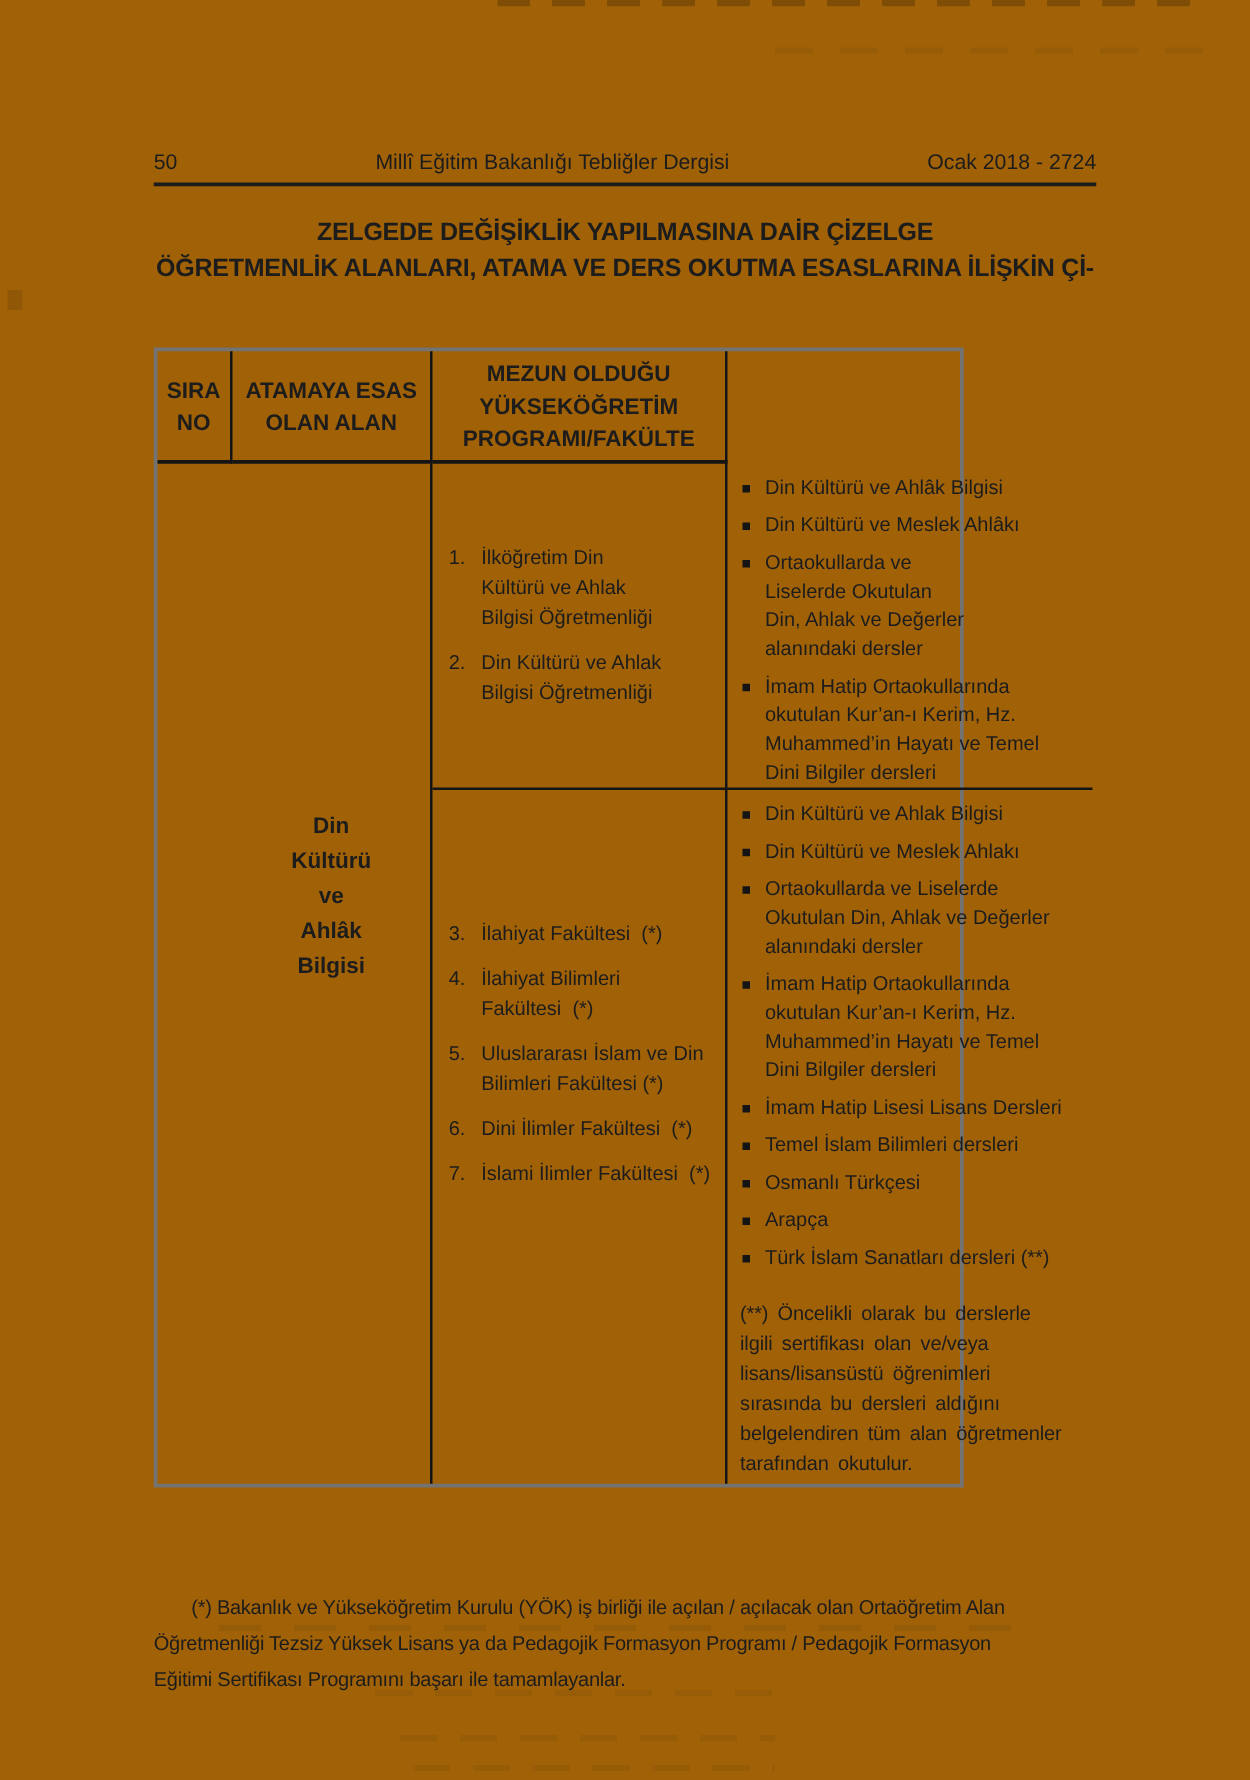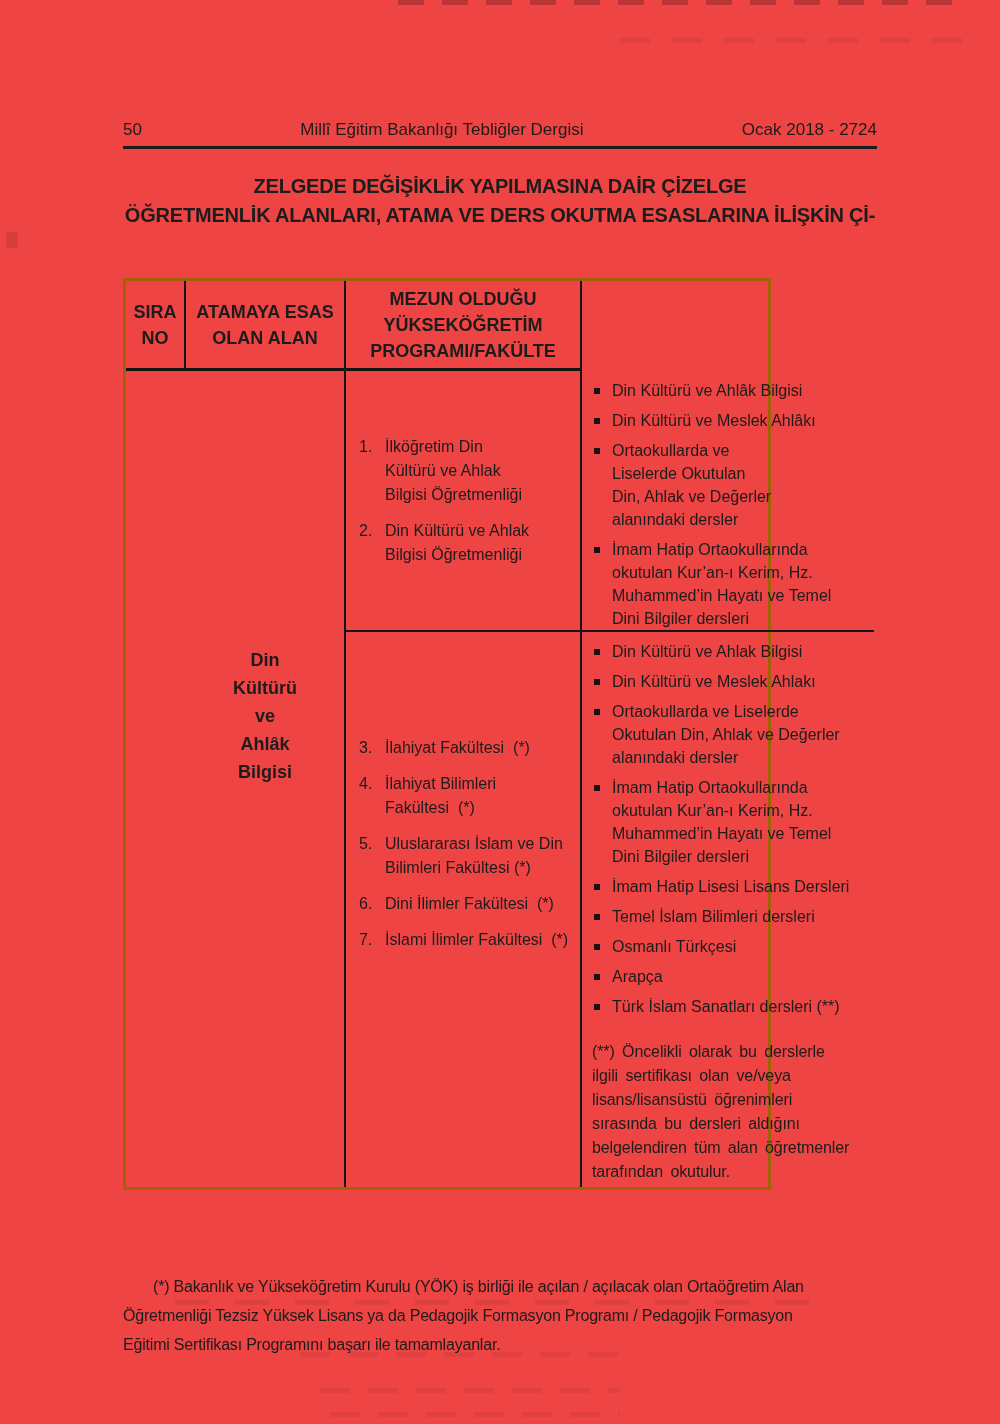--- a/index.html
+++ b/index.html
@@ -1,37 +1,37 @@
 <!DOCTYPE html>
 <html><head>
 <meta charset="utf-8">
 <style>
   html,body{margin:0;padding:0;background:#e8e8e8;}
   .page{
-    position:relative;width:1000px;height:1424px;background:#ef4444;
+    position:relative;width:1000px;height:1424px;background:#a16207;
     font-family:"Liberation Sans",sans-serif;color:#1c1c1c;overflow:hidden;
     margin:0 auto;
   }
   
   .phead{
     position:absolute;left:123px;top:120px;width:754px;
     display:flex;justify-content:space-between;align-items:baseline;
     font-size:17px;
   }
   .rule{position:absolute;left:123px;top:146px;width:754px;height:3px;background:#1b1b1b;}
   
   .title{
     position:absolute;left:100px;top:172px;width:800px;
     text-align:center;font-weight:bold;font-size:20px;line-height:29px;
     letter-spacing:-0.2px;
   }
   
   .tbl{
     position:absolute;left:123px;top:278px;width:648px;height:912px;
-    border:3px solid #a16207;display:grid;box-sizing:border-box;
+    border:3px solid #737373;display:grid;box-sizing:border-box;
     grid-template-columns:60px 160px 236px 292px;
     grid-template-rows:90px 261px 555px;
     font-size:16px;
   }
   .c{border-right:2px solid #141414;border-bottom:2px solid #141414;box-sizing:border-box;overflow:hidden;}
   .lastcol{border-right:none;}
   .lastrow{border-bottom:none;}
   .h{
     font-weight:bold;font-size:18px;line-height:26px;text-align:center;
     display:flex;align-items:center;justify-content:center;white-space:pre-line;

